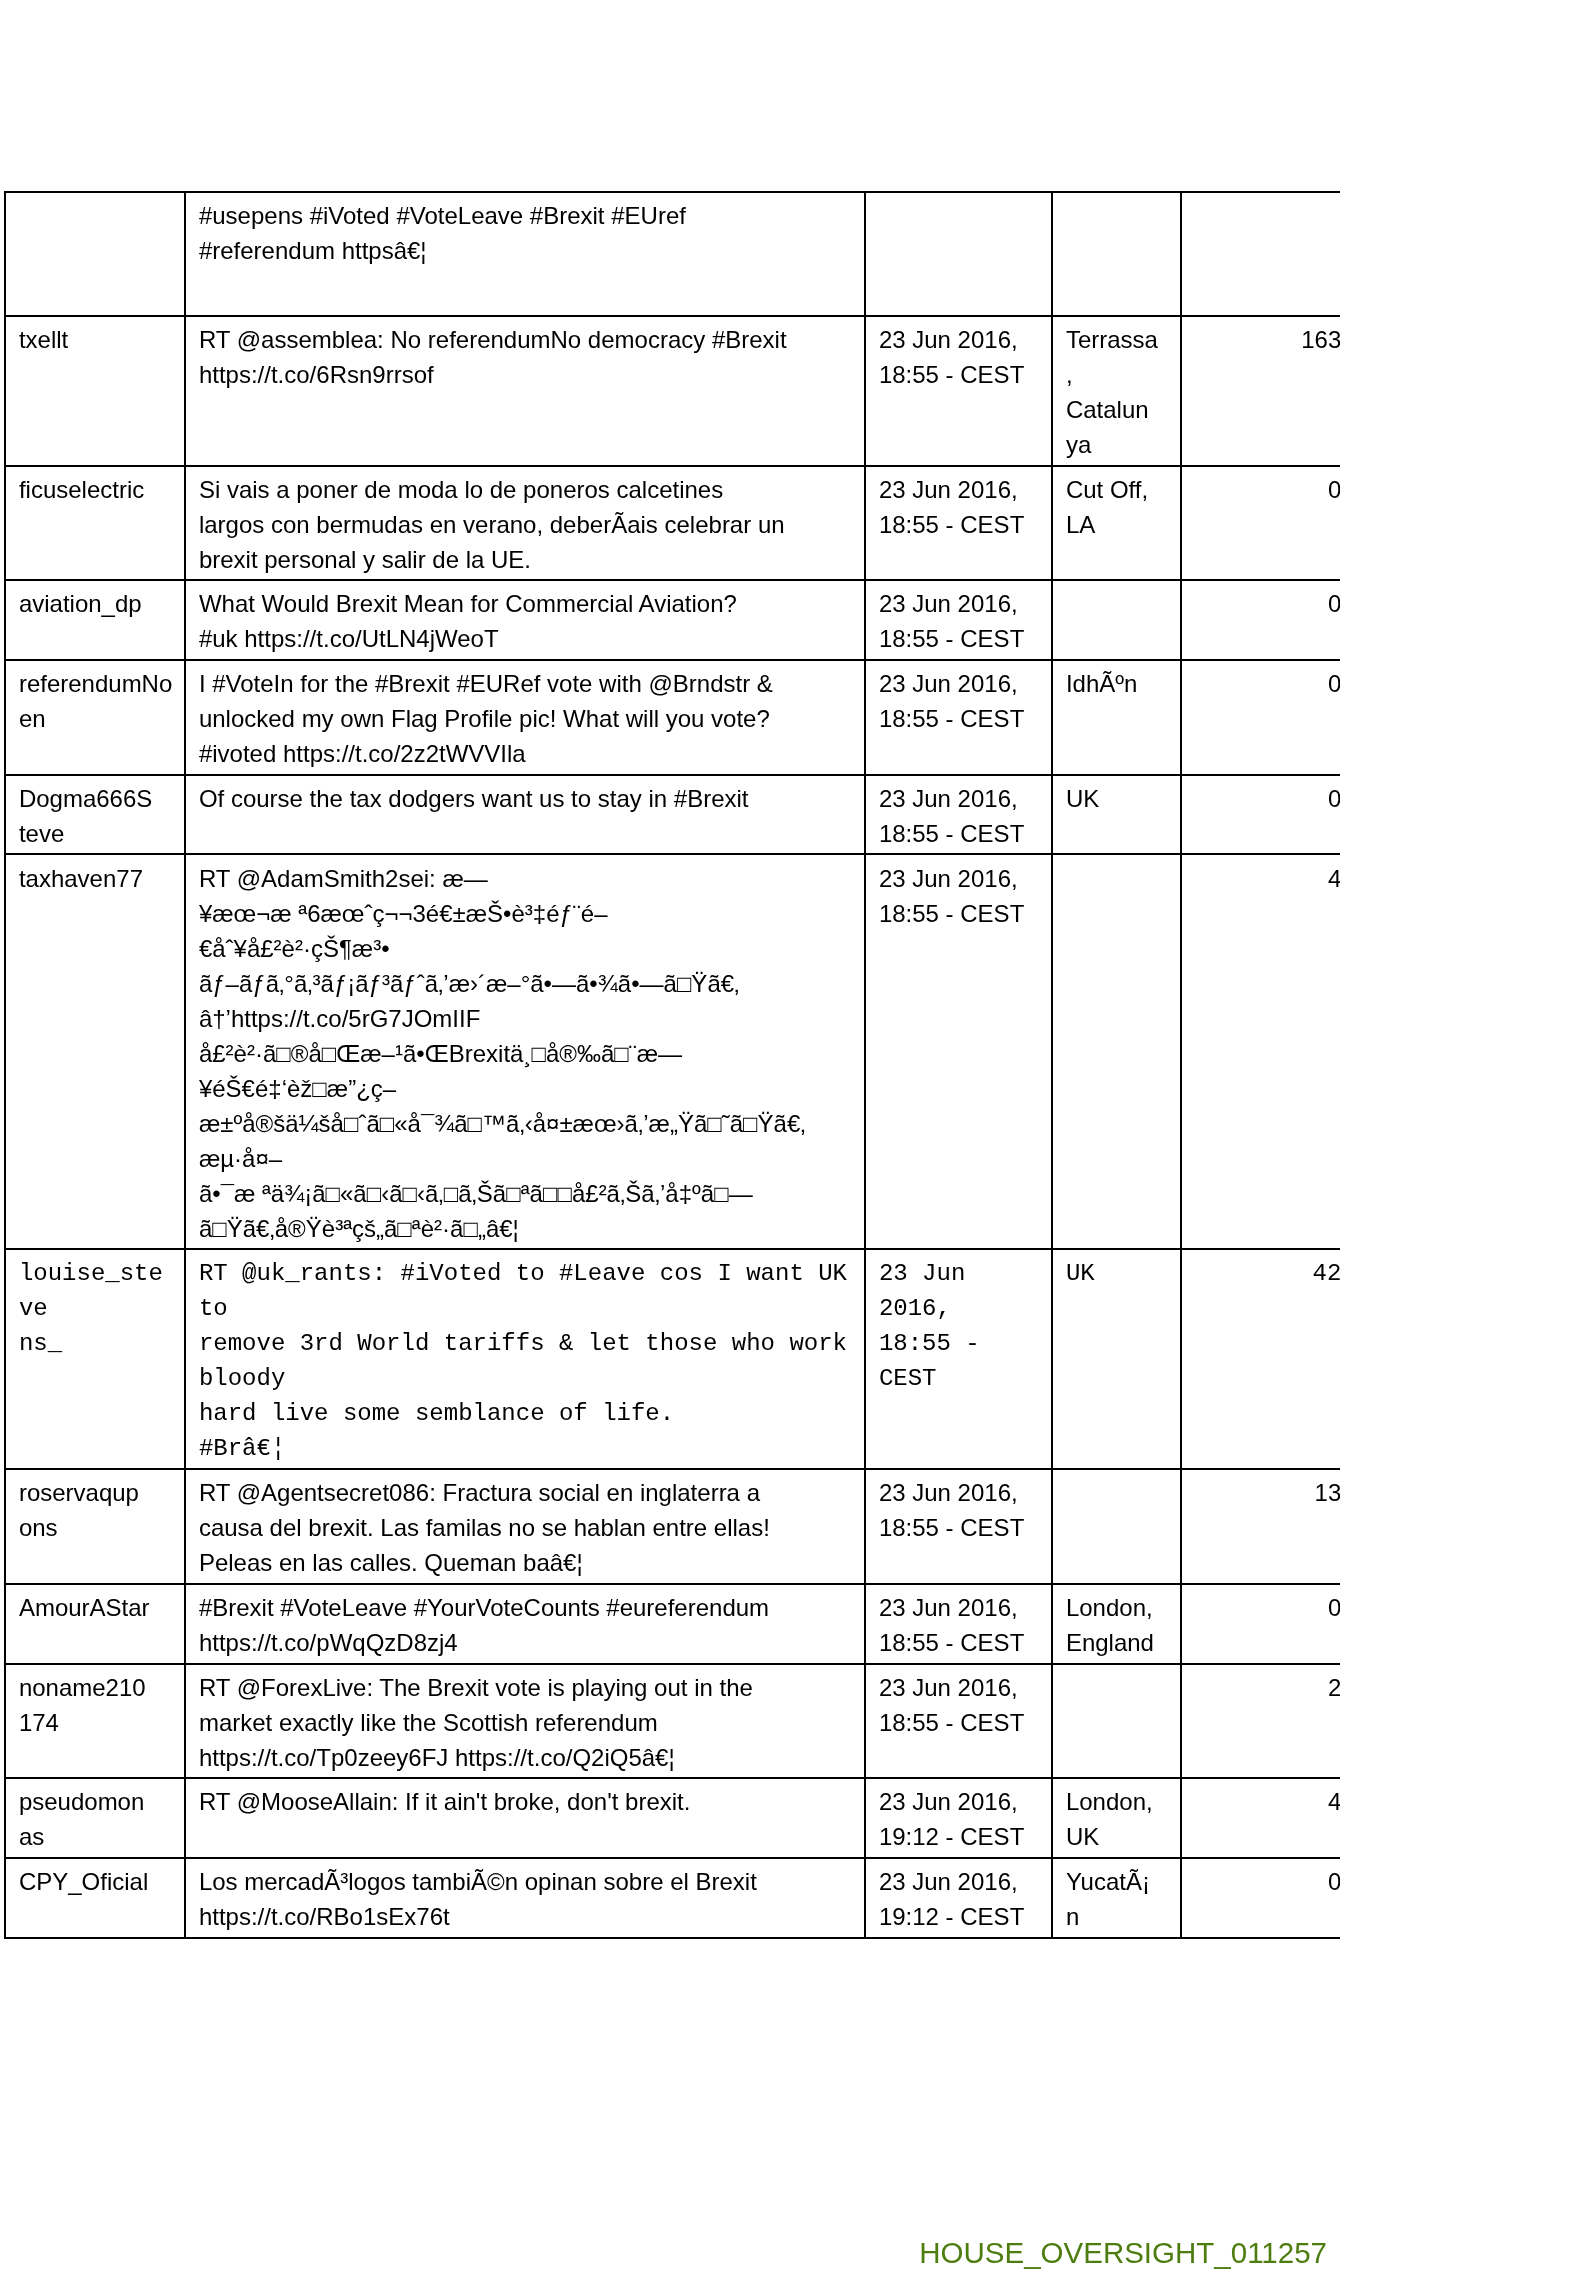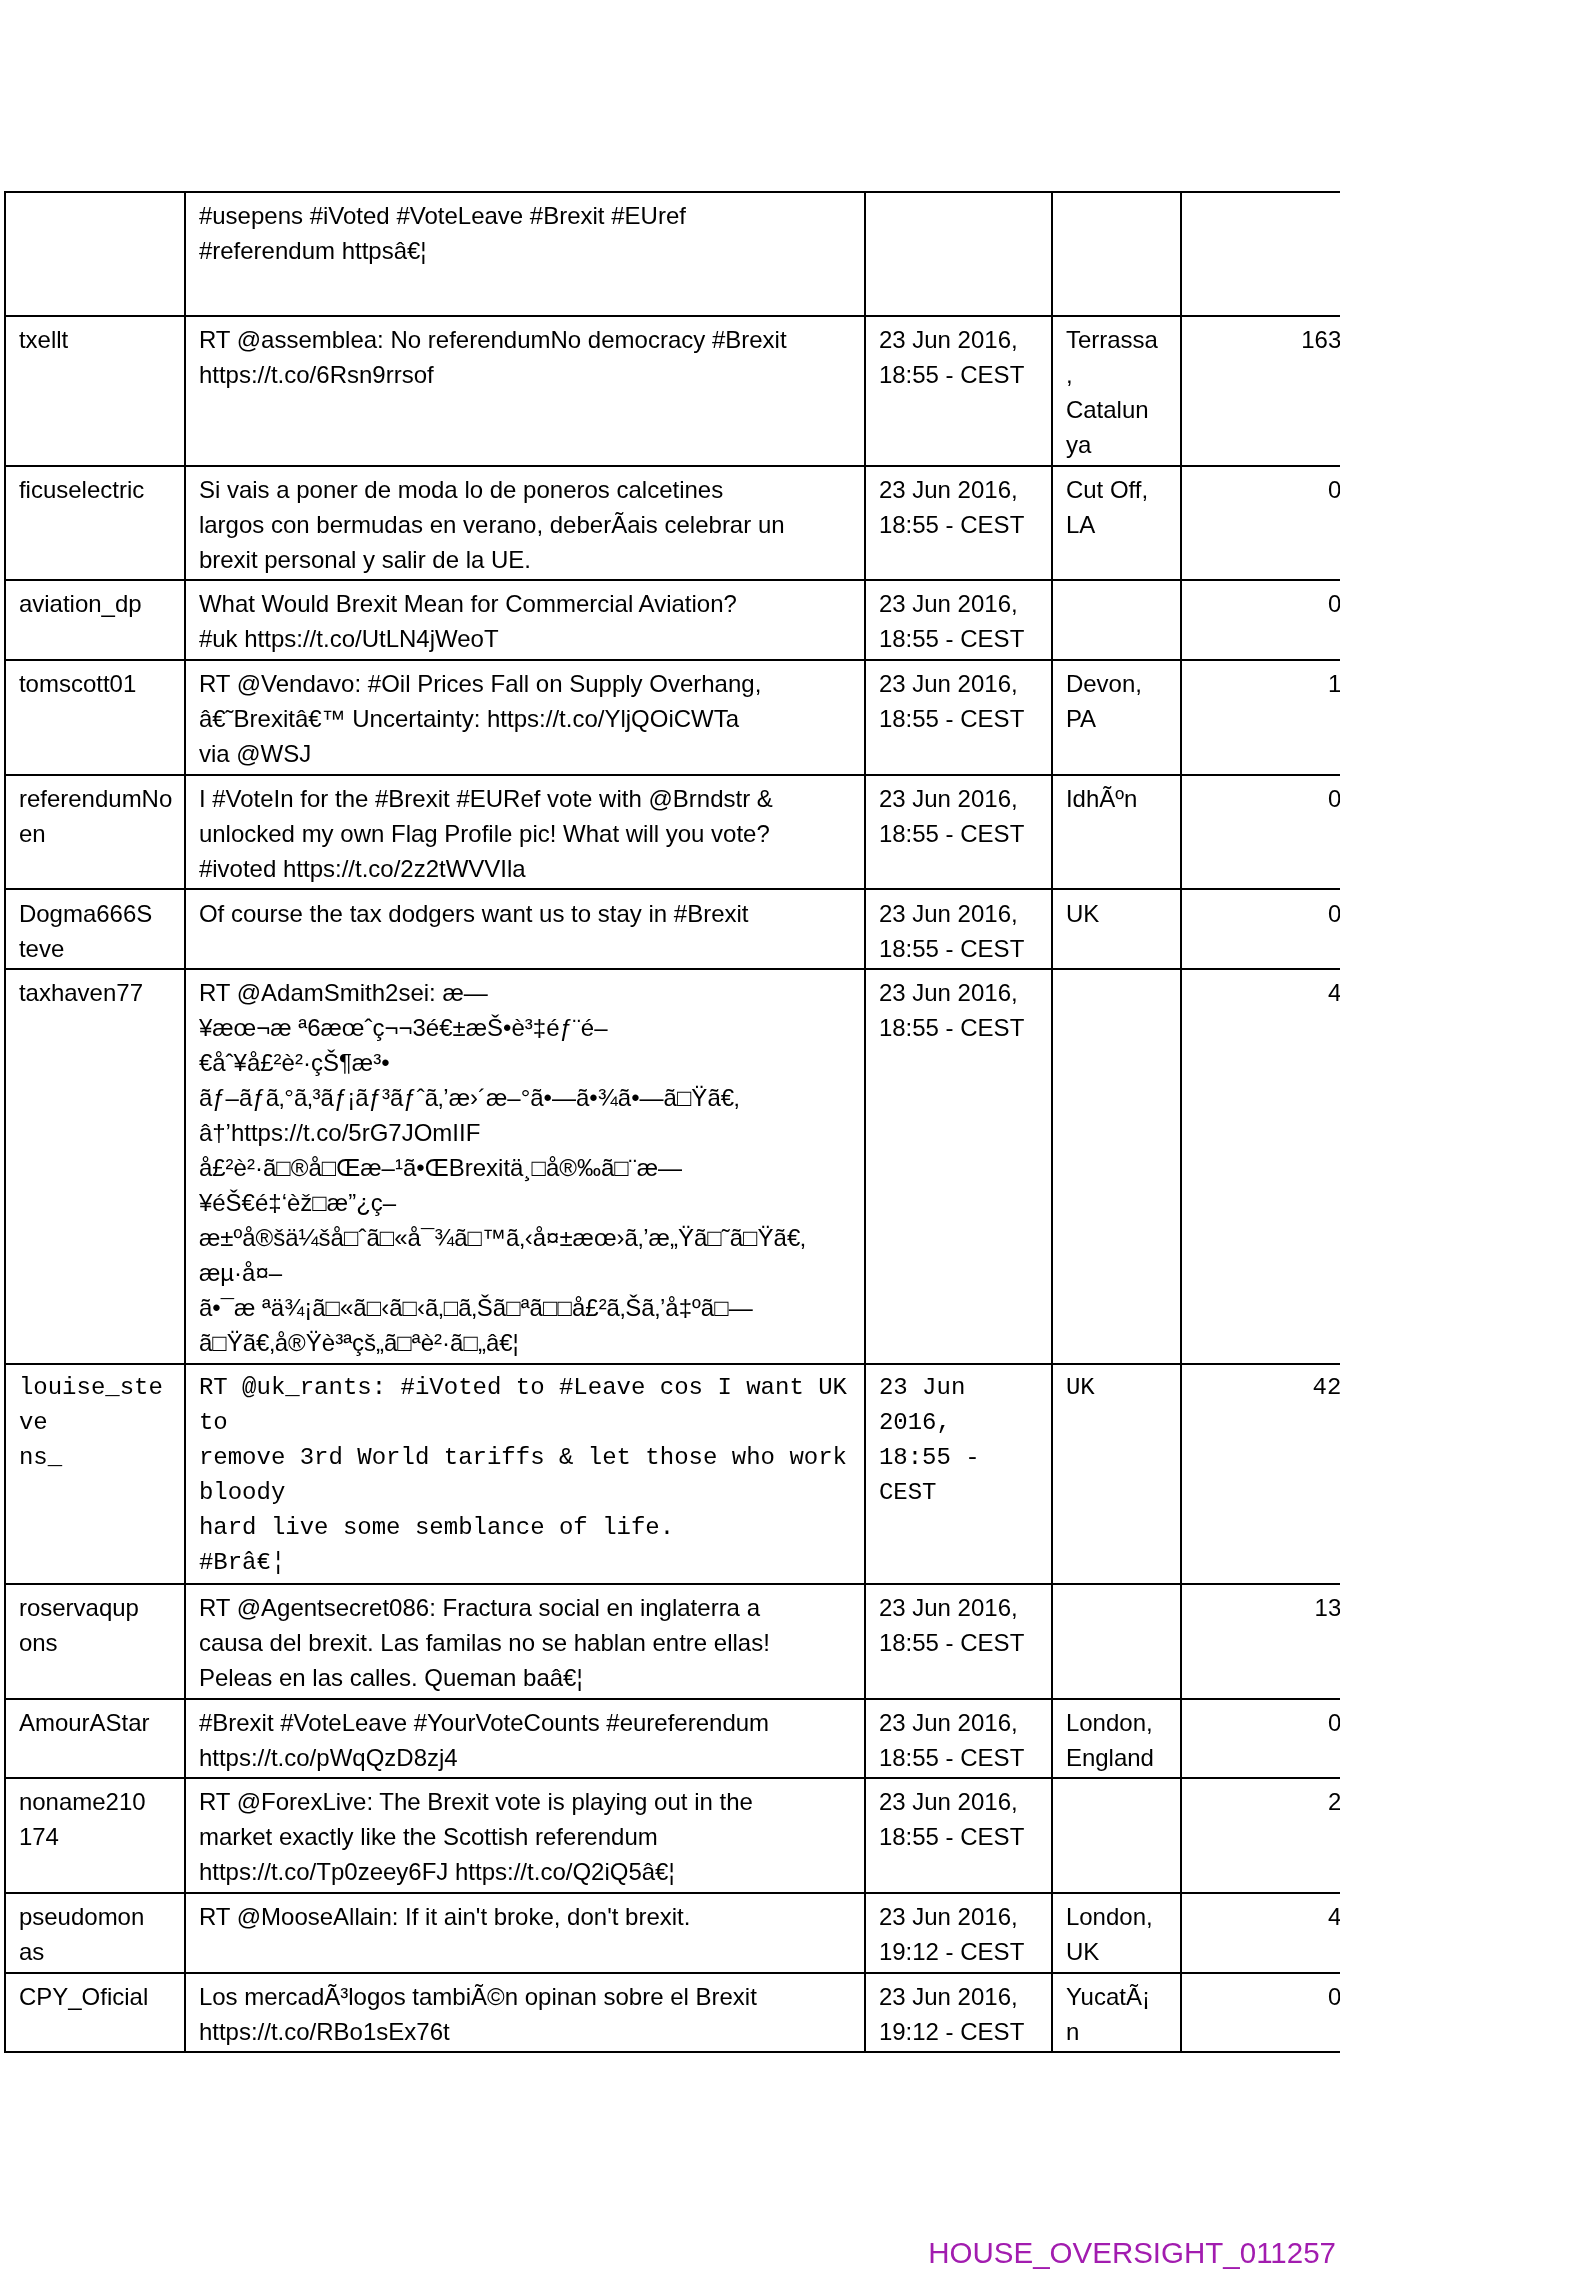--- a/index.html
+++ b/index.html
@@ -31,24 +31,24 @@
   }
   table.tweets td:last-child { border-right: none; }
   td.c-text  { padding-left: 16px; }
   td.c-date  { padding-left: 14px; }
   td.c-loc   { padding-left: 14px; padding-right: 5.1px; }
   td.c-count { text-align: right; padding-right: 35px; }
   td.c-sent  { padding-left: 16px; }
   .footer {
     position: absolute;
     top: 2236px;
-    right: 4px;
+    right: 13px;
     font-size: 29.5px;
     letter-spacing: 0px;
-    color: #a21caf;
+    color: #4d7c0f;
   }
 </style>
 </head>
 <body>
 
 <div class="page">
   <table class="tweets">
     <colgroup>
       <col style="width:180px">
       <col style="width:680px">
@@ -99,32 +99,20 @@
     <td class="c-user">aviation_dp</td>
     <td class="c-text">What Would Brexit Mean for Commercial Aviation?
 #uk https://t.co/UtLN4jWeoT</td>
     <td class="c-date">23 Jun 2016,
 18:55 - CEST</td>
     <td class="c-loc"></td>
     <td class="c-count">0</td>
     <td class="c-sent">NA</td>
   </tr>
 
-  <tr style="height: 106px;">
-    <td class="c-user">tomscott01</td>
-    <td class="c-text">RT @Vendavo: #Oil Prices Fall on Supply Overhang,
-â€˜Brexitâ€™ Uncertainty: https://t.co/YljQOiCWTa
-via @WSJ</td>
-    <td class="c-date">23 Jun 2016,
-18:55 - CEST</td>
-    <td class="c-loc">Devon,
-PA</td>
-    <td class="c-count">1</td>
-    <td class="c-sent">NA</td>
-  </tr>
 
   <tr style="height: 112px;">
     <td class="c-user">referendumNo
 en</td>
     <td class="c-text">I #VoteIn for the #Brexit #EURef vote with @Brndstr &amp;
 unlocked my own Flag Profile pic! What will you vote?
 #ivoted https://t.co/2z2tWVVIla</td>
     <td class="c-date">23 Jun 2016,
 18:55 - CEST</td>
     <td class="c-loc">IdhÃºn</td>

